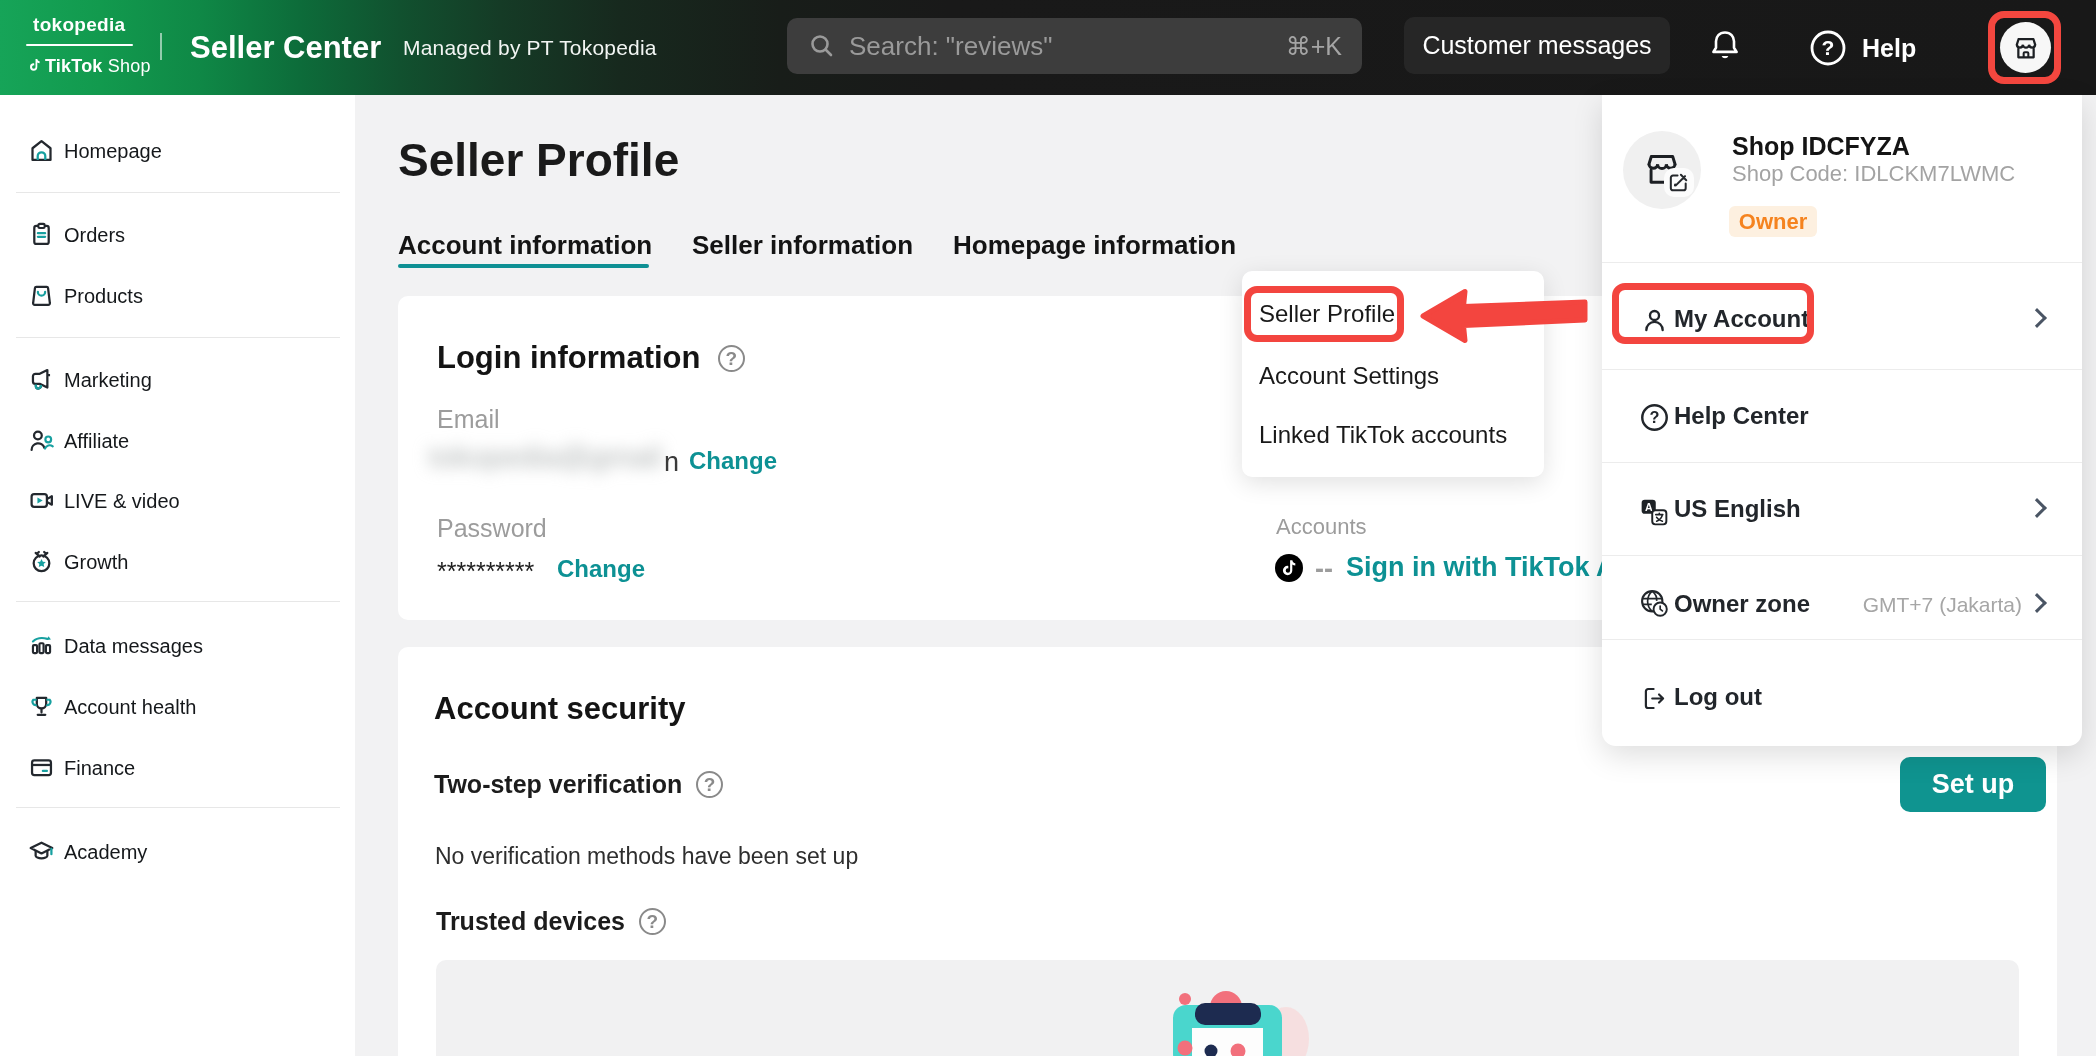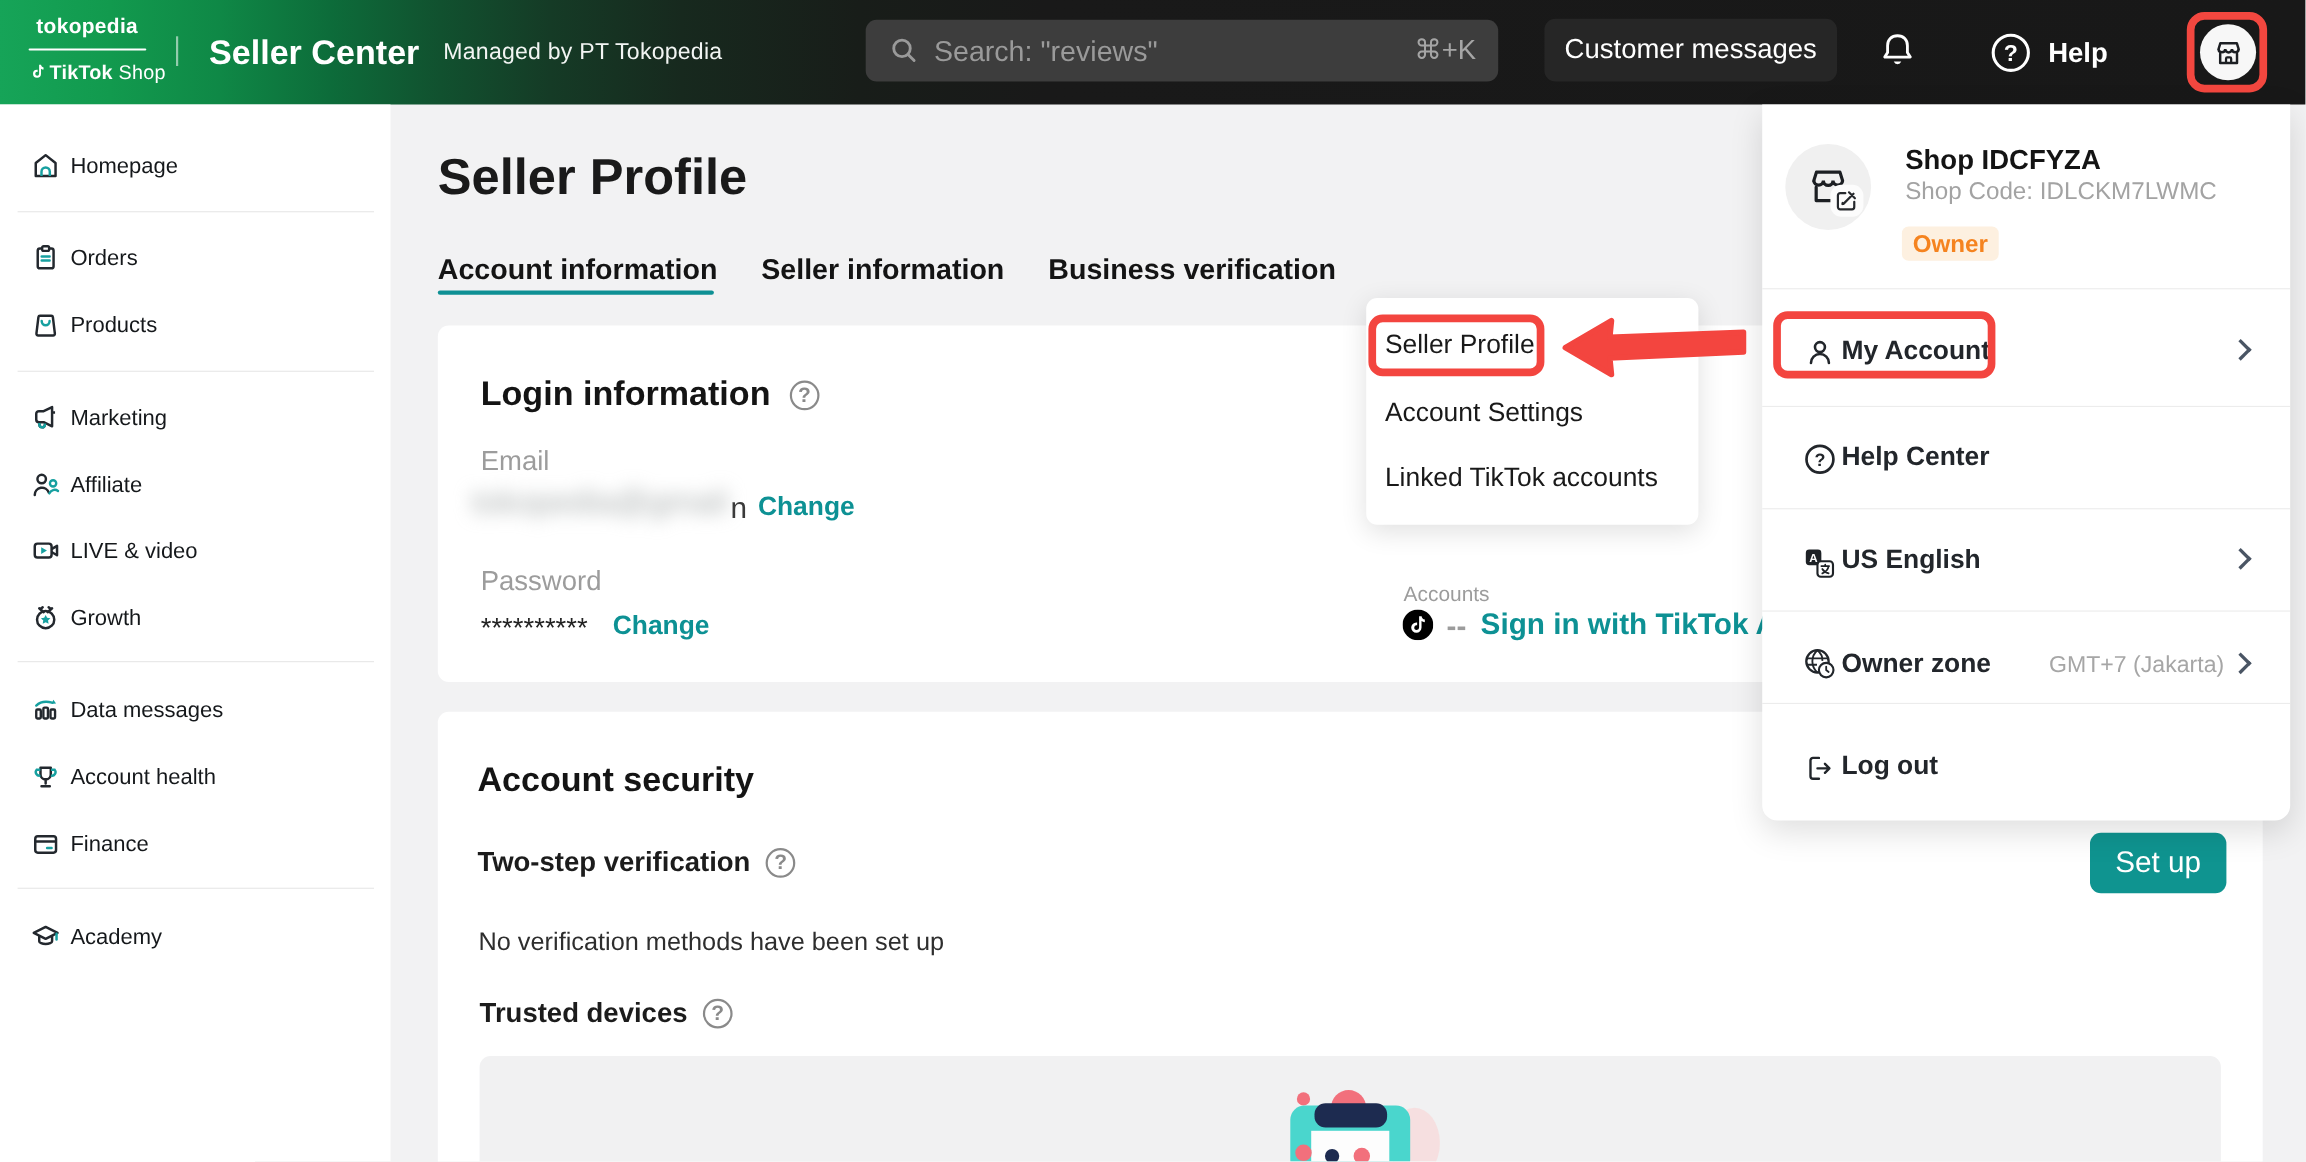--- a/index.html
+++ b/index.html
@@ -185,48 +185,48 @@
     </div>
     <div class="sideDiv" style="top:97px"></div>
     <div class="sideDiv" style="top:242px"></div>
     <div class="sideDiv" style="top:506px"></div>
     <div class="sideDiv" style="top:712px"></div>
   </div>
 
 <div class="h1">Seller Profile</div>
 <div class="tab" style="left:398px">Account information</div>
 <div class="tab" style="left:692px">Seller information</div>
-<div class="tab" style="left:953px">Business verification</div>
+<div class="tab" style="left:953px">Homepage information</div>
 <div class="tabLine"></div>
 
 <div class="card" style="left:398px; top:296px; width:1659px; height:324px;">
   <div class="abs" style="left:39px; top:44px; font-size:31px; font-weight:bold; color:#141414;">Login information &nbsp;<span class="qmark" style="vertical-align:3px">?</span></div>
   <div class="abs gray" style="left:39px; top:109px; font-size:25px;">Email</div>
   <div class="abs" style="left:31px; top:144px; width:234px; height:46px; overflow:hidden; filter:blur(8px); color:#a8adad; font-size:30px;">tokopedia@gmailc</div>
   <div class="abs" style="left:266px; top:151px; font-size:27px; color:#3a3a3a;">n</div>
   <div class="abs teal" style="left:291px; top:151px; font-size:24px;">Change</div>
   <div class="abs gray" style="left:39px; top:218px; font-size:25px;">Password</div>
   <div class="abs" style="left:39px; top:261px; font-size:25px; color:#222;">**********</div>
   <div class="abs teal" style="left:159px; top:259px; font-size:24px;">Change</div>
-  <div class="abs gray" style="left:878px; top:234px; font-size:19px;">Accounts</div>
+  <div class="abs gray" style="left:878px; top:218px; font-size:22px;">Accounts</div>
   <svg class="abs" style="left:877px; top:258px" width="28" height="28" viewBox="0 0 28 28">
       <circle cx="14" cy="14" r="14" fill="#000"></circle>
       <path d="M15.1 6.2 h2.3 c.2 1.7 1.2 2.8 2.9 3 v2.4 c-1.2 0-2.2-.4-3-1 v5.9 a4.7 4.7 0 1 1-4.7-4.7 c.2 0 .5 0 .7.1 v2.5 a2.2 2.2 0 1 0 1.8 2.1 Z" fill="#fff"></path>
     </svg>
   <div class="abs gray" style="left:917px; top:258px; font-size:27px; font-weight:bold;">--</div>
   <div class="abs teal" style="left:948px; top:256px; font-size:27px; white-space:nowrap;">Sign in with TikTok Account</div>
 </div>
 
 <div class="card" style="left:398px; top:647px; width:1659px; height:520px;">
   <div class="abs" style="left:36px; top:44px; font-size:31px; font-weight:bold; color:#141414;">Account security</div>
   <div class="abs" style="left:36px; top:123px; font-size:25px; font-weight:bold; color:#1c1c1c;">Two-step verification &nbsp;<span class="qmark" style="vertical-align:2px">?</span></div>
   <div class="abs" style="left:37px; top:196px; font-size:23px; color:#2e2e2e;">No verification methods have been set up</div>
   <div class="abs" style="left:38px; top:260px; font-size:25px; font-weight:bold; color:#1c1c1c;">Trusted devices &nbsp;<span class="qmark" style="vertical-align:2px">?</span></div>
   <div class="abs" style="left:38px; top:313px; width:1583px; height:207px; background:#f1f1f2; border-radius:10px;"></div>
-  <div class="abs" style="left:1502px; top:110px; width:124px; height:55px; background:#0f9490; border-radius:10px; color:#fff; font-size:27px; font-weight:normal; display:flex; align-items:center; justify-content:center;">Set up</div>
+  <div class="abs" style="left:1502px; top:110px; width:146px; height:55px; background:#0f9490; border-radius:10px; color:#fff; font-size:27px; font-weight:bold; display:flex; align-items:center; justify-content:center;">Set up</div>
 </div>
 
 <svg class="abs" style="left:1140px; top:975px" width="180" height="81" viewBox="0 0 180 81">
   <ellipse cx="146" cy="64" rx="23" ry="32" fill="#f8dbdb" opacity=".8"></ellipse>
   <circle cx="45" cy="24" r="6" fill="#f2707c"></circle>
   <circle cx="86" cy="32" r="16" fill="#f2707c"></circle>
   <rect x="33" y="30" width="109" height="62" rx="13" fill="#4ad6cd"></rect>
   <rect x="55" y="28" width="66" height="22" rx="10" fill="#1d2b50"></rect>
   <rect x="52" y="53" width="71" height="39" fill="#fdfdfd"></rect>
   <circle cx="45" cy="73" r="7.5" fill="#f2707c"></circle>

